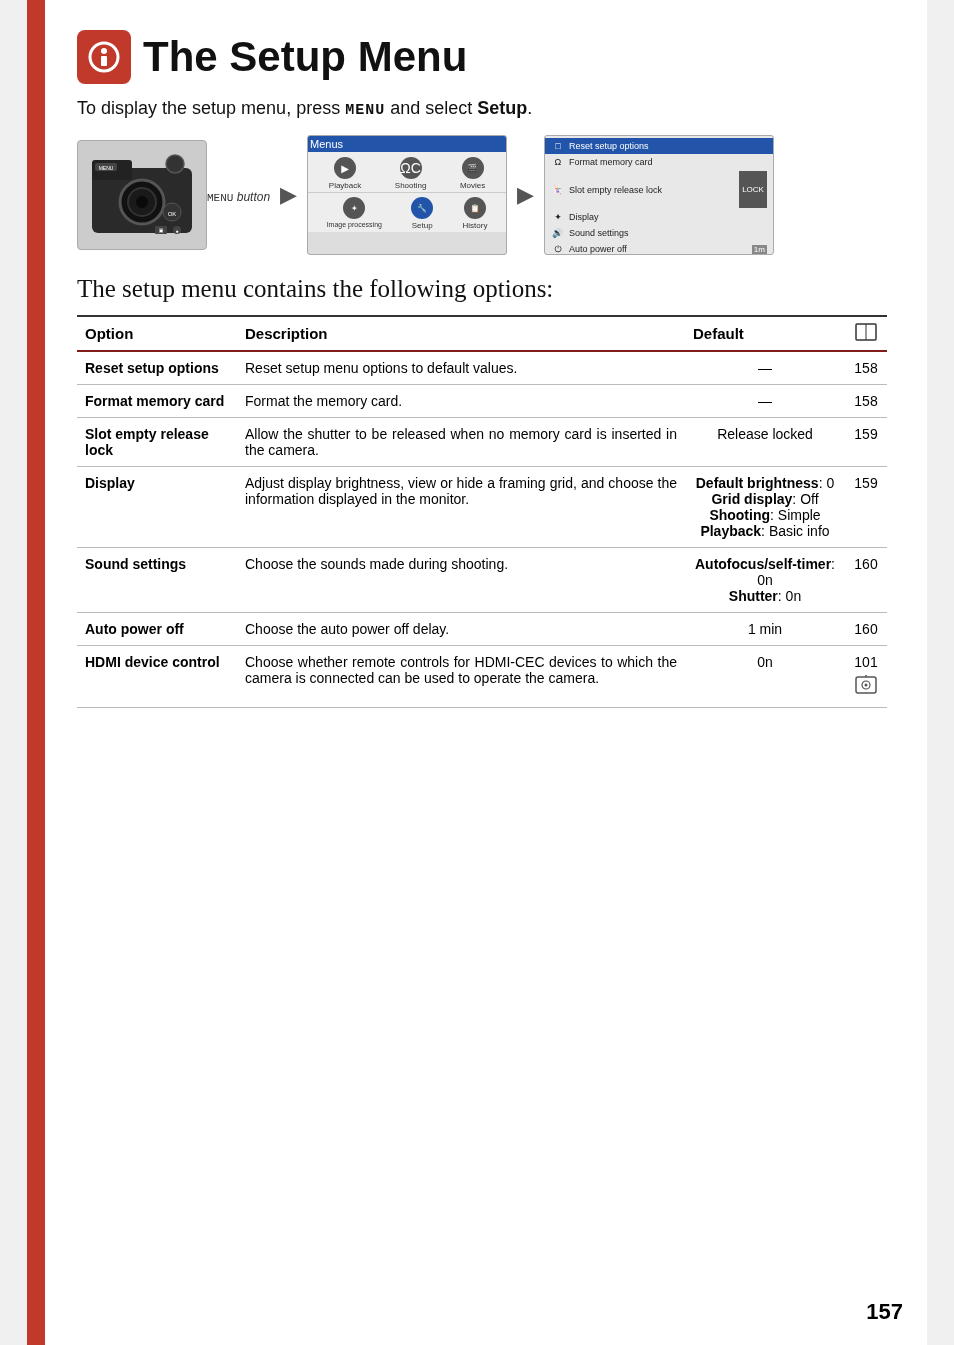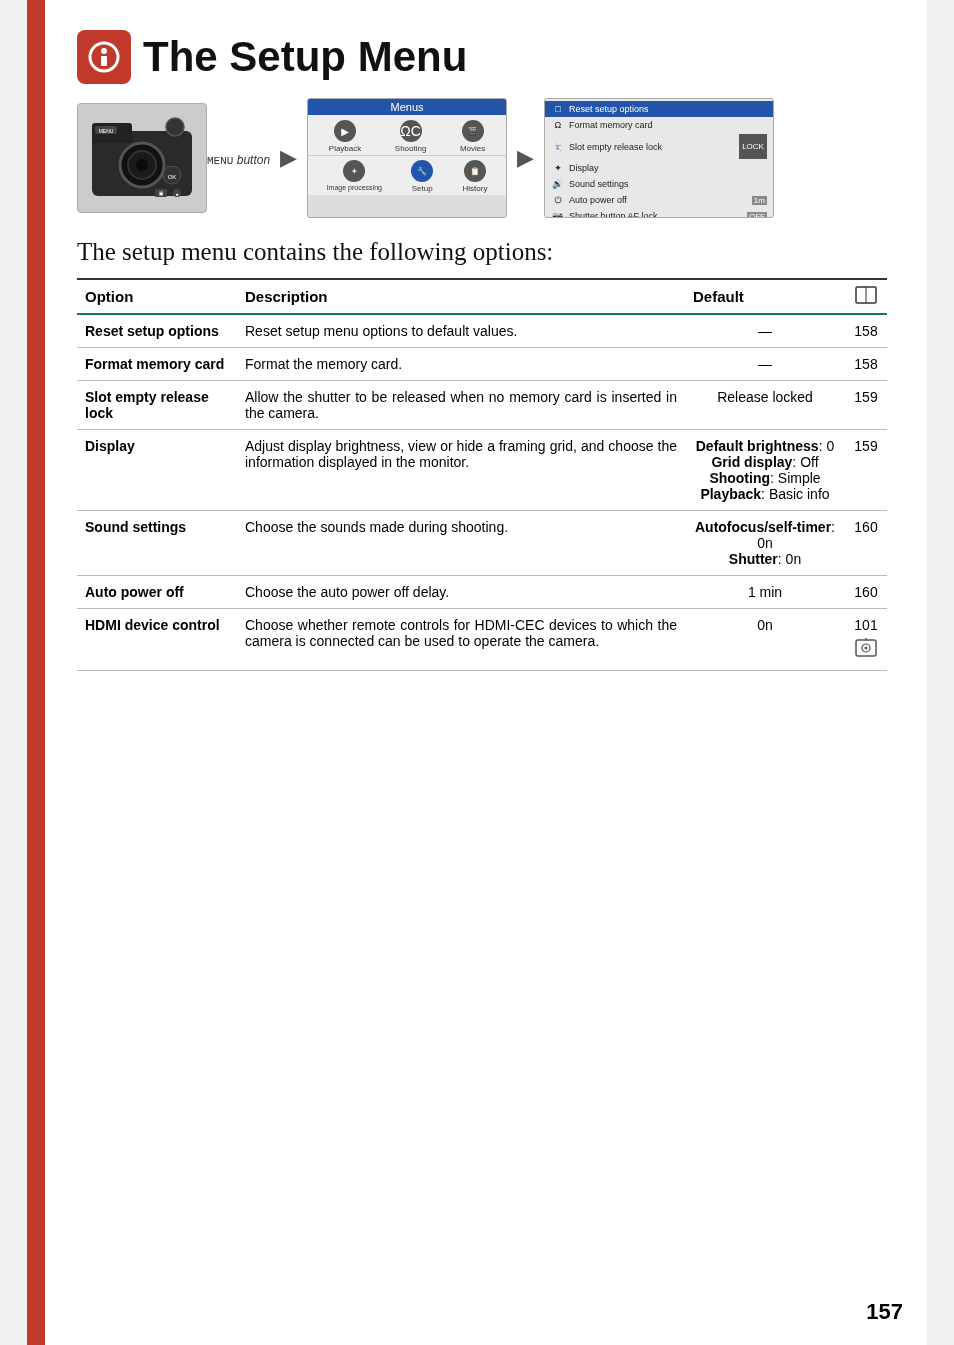--- a/index.html
+++ b/index.html
@@ -82,21 +82,20 @@
       height: 120px;
       border: 1.5px solid #aaa;
       border-radius: 3px;
       background: #ddd;
       overflow: hidden;
       font-size: 10px;
     }
     .menu-screen-title {
       background: #2255aa;
       color: white;
-      text-align: center;
       padding: 2px;
       font-size: 11px;
     }
     .menu-icons-row {
       display: flex;
       justify-content: space-around;
       padding: 5px 4px 2px;
       background: #eee;
     }
     .menu-icon-item {
@@ -161,21 +160,21 @@
       height: 14px;
       margin-right: 4px;
       display: flex;
       align-items: center;
       justify-content: center;
       font-size: 9px;
     }
     .lock-badge {
       background: #555;
       color: white;
-      padding: 8px 3px;
+      padding: 14px 3px;
       font-size: 8px;
       margin-left: auto;
     }
     .badge-1m {
       background: #888;
       color: white;
       padding: 0 2px;
       font-size: 8px;
       margin-left: auto;
     }
@@ -198,21 +197,21 @@
       font-family: Liberation Serif, serif;
     }
     
     table {
       width: 100%;
       border-collapse: collapse;
       font-size: 14px;
     }
     thead tr {
       border-top: 2px solid #333;
-      border-bottom: 2px solid #0f766e;
+      border-bottom: 2px solid #7f1d1d;
     }
     thead th {
       padding: 6px 8px;
       text-align: left;
       font-weight: bold;
       font-size: 15px;
     }
     thead th.col-page {
       text-align: center;
       width: 42px;
@@ -267,20 +266,23 @@
       <div class="title-icon">
         <svg viewBox="0 0 36 36" fill="white" xmlns="http://www.w3.org/2000/svg">
           <circle cx="18" cy="18" r="14" fill="none" stroke="white" stroke-width="3"></circle>
           <circle cx="18" cy="12" r="3" fill="white"></circle>
           <rect x="15" y="17" width="6" height="10" rx="1" fill="white"></rect>
         </svg>
       </div>
       <h1>The Setup Menu</h1>
     </div>
 
+    <p class="subtitle">
+      <span>To display the setup menu, press </span><span class="menu-word">MENU</span><span> and select </span><strong>Setup</strong><span>.</span>
+    </p>
 
     <div class="screenshots">
 
       <div style="display:flex;flex-direction:row;align-items:center;">
         <div style="width:130px;height:110px;border:1.5px solid #aaa;border-radius:4px;background:#ccc;display:flex;align-items:center;justify-content:center;">
           <svg width="110" height="90" viewBox="0 0 110 90" xmlns="http://www.w3.org/2000/svg">
 
             <rect x="5" y="18" width="100" height="65" rx="6" fill="#2a2a2a"></rect>
             <rect x="5" y="10" width="40" height="20" rx="3" fill="#222"></rect>
 

